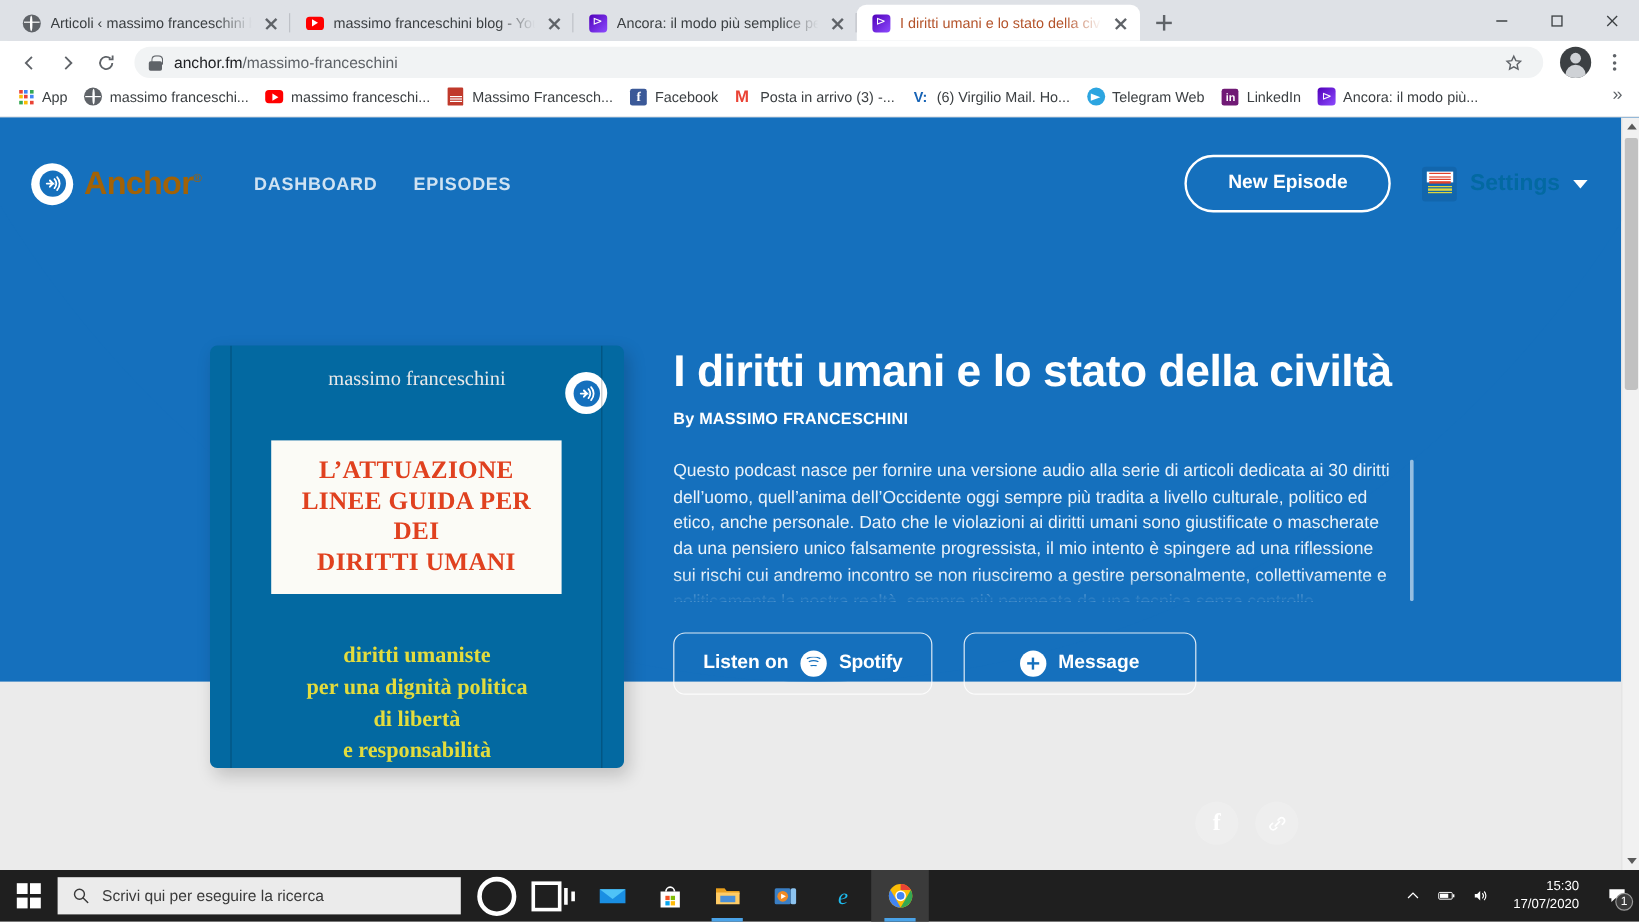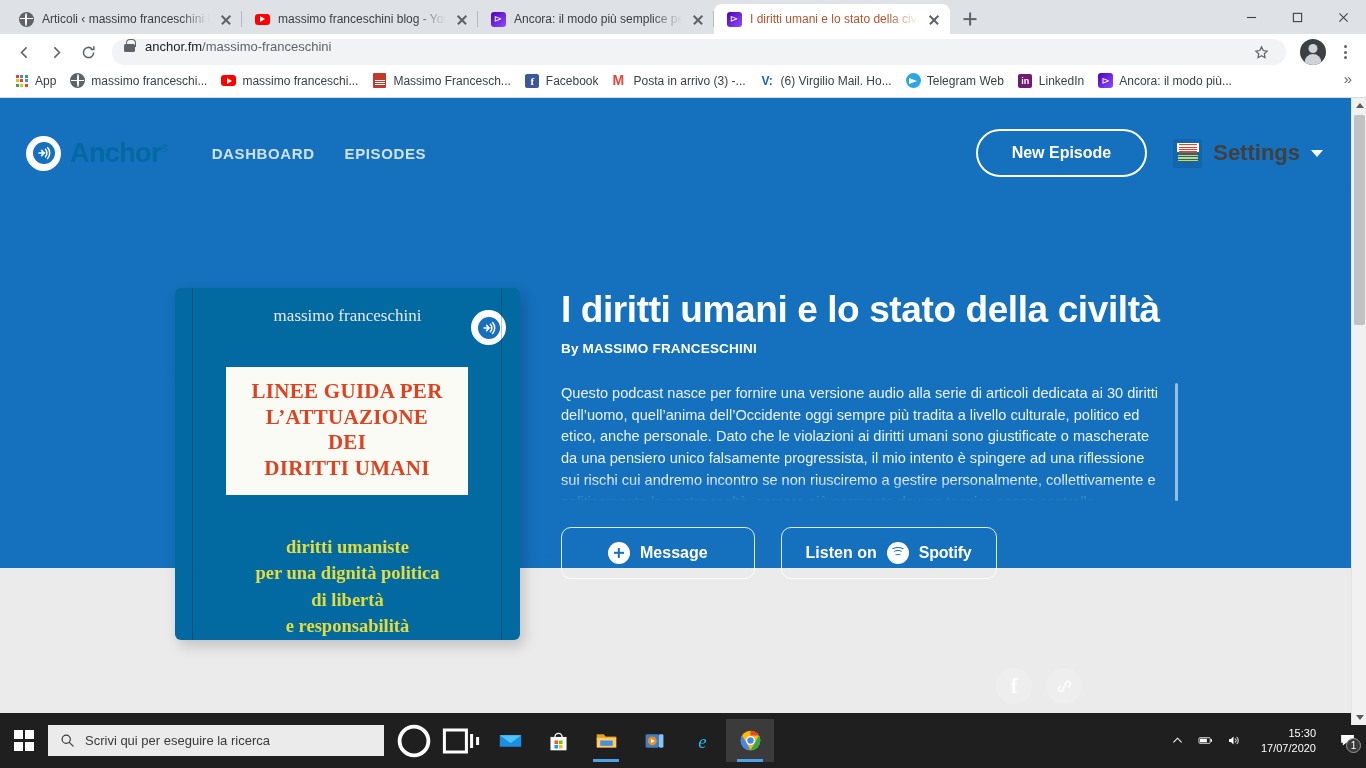--- a/index.html
+++ b/index.html
@@ -68,21 +68,21 @@
 
   
   .toolbar {
     height: 36px; background: #ffffff; display: flex; align-items: center;
     padding: 0 10px; gap: 4px;
   }
   .navbtn { width: 28px; height: 28px; display: flex; align-items: center; justify-content: center; }
   .navbtn svg { width: 17px; height: 17px; fill: none; stroke: #5f6368; stroke-width: 1.8; }
   .omnibox {
     flex: 1 1 auto; height: 26px; background: #f1f3f4; border-radius: 13px;
-    display: flex; align-items: flex-start; padding: 0 12px; gap: 10px; margin: 0 6px;
+    display: flex; align-items: center; padding: 0 12px; gap: 10px; margin: 0 6px;
   }
   .lock { width: 11px; height: 13px; position: relative; flex: 0 0 11px; }
   .lock::before {
     content:""; position:absolute; left:1.5px; top:0; width:8px; height:7px;
     border: 1.5px solid #5f6368; border-bottom: none; border-radius: 4px 4px 0 0;
   }
   .lock::after {
     content:""; position:absolute; left:0; bottom:0; width:11px; height:8px;
     background:#5f6368; border-radius:1.5px;
   }
@@ -135,42 +135,42 @@
   .nav {
     position: absolute; left: 0; top: 0; width: 1351px; height: 110px; z-index: 5;
     display: flex; align-items: center; padding: 0 28px 0 26px;
   }
   .logo { display: flex; align-items: center; gap: 9px; margin-right: 44px; }
   .logo-mark {
     width: 35px; height: 35px; border-radius: 50%; background: #fff;
     display: flex; align-items: center; justify-content: center;
   }
   .logo-mark svg { width: 24px; height: 24px; }
-  .logo-word { font-size: 27px; font-weight: bold; color: #0369a1; letter-spacing: -0.6px; }
+  .logo-word { font-size: 27px; font-weight: bold; color: #a16207; letter-spacing: -0.6px; }
   .logo-word sup { font-size: 10px; vertical-align: super; font-weight: normal; }
   .nav-link {
     font-size: 15px; font-weight: bold; color: #cfe2f2; letter-spacing: 0.6px;
     margin-right: 30px;
   }
   .nav-right { margin-left: auto; display: flex; align-items: center; gap: 26px; }
   .new-episode {
     border: 2px solid #ffffff; color: #fff; font-size: 16px; font-weight: bold;
     padding: 13px 34px; border-radius: 30px; background: transparent; white-space: nowrap;
   }
   .settings { display: flex; align-items: center; gap: 11px; }
   .settings-thumb {
     width: 29px; height: 29px; border-radius: 3px; background: #1266ad;
     display: flex; flex-direction: column; align-items: center; justify-content: center;
     gap: 1px; overflow: hidden; position: relative;
   }
   .settings-thumb .st-red { width: 22px; height: 9px; background: #fff; }
   .settings-thumb .st-red i { display:block; height:1.2px; background:#e0412a; margin:1.2px 2px; }
   .settings-thumb .st-yel { width: 20px; }
   .settings-thumb .st-yel i { display:block; height:1.2px; background:#ddd63c; margin:1.6px auto; }
-  .settings-label { font-size: 22px; font-weight: bold; color: #404040; }
+  .settings-label { font-size: 19px; font-weight: bold; color: #0369a1; }
   .caret { width:0;height:0;border-left:6px solid transparent;border-right:6px solid transparent;border-top:7px solid #fff; }
 
   
   .cover {
     position: absolute; left: 175px; top: 190px; width: 345px; height: 352px;
     background: #0369a1; border-radius: 6px; box-shadow: 4px 6px 14px rgba(0,0,0,.18);
     overflow: hidden; z-index: 4;
   }
   .cover::before, .cover::after {
     content:""; position:absolute; top:0; bottom:0; width:1px; background: rgba(0,0,0,.22);
@@ -253,21 +253,21 @@
   .ps-thumb { position: absolute; left: 2px; top: 17px; width: 11px; height: 210px; background: #c1c1c1; border-radius: 2px; }
   .ps-arrow { position:absolute; left:0; width:15px; height:15px; display:flex;align-items:center;justify-content:center; }
   .ps-arrow.up { top: 0; }
   .ps-arrow.down { bottom: 0; }
   .ps-arrow i { width:0;height:0;border-left:4px solid transparent;border-right:4px solid transparent; }
   .ps-arrow.up i { border-bottom:5px solid #5a5a5a; }
   .ps-arrow.down i { border-top:5px solid #5a5a5a; }
 
   
   .taskbar {
-    position: absolute; left: 0; bottom: 0; width: 1366px; height: 55px;
+    position: absolute; left: 0; bottom: 0; width: 1366px; height: 43px;
     background: #1f1f1f; display: flex; align-items: center;
   }
   .start { width: 48px; height: 43px; display:flex;align-items:center;justify-content:center; }
   .start-grid { display:grid; grid-template-columns: repeat(2, 9px); grid-template-rows: repeat(2, 9px); gap: 2.5px; }
   .start-grid i { background:#fff; display:block; }
   .tb-search {
     width: 336px; height: 31px; background: #ebebeb; display: flex; align-items: center;
     gap: 10px; padding: 0 12px; margin-right: 6px;
   }
   .tb-search svg { width: 15px; height: 15px; flex: 0 0 15px; }
@@ -505,22 +505,22 @@
       <div class="cover-author">massimo franceschini</div>
       <div class="cover-badge">
         <svg viewBox="0 0 24 24">
           <circle cx="12" cy="12" r="11" fill="#1570bd"></circle>
           <path d="M7 12 h5 l-2.4-2.6 M7 12 h5 l-2.4 2.6" stroke="#fff" stroke-width="1.6" fill="none" stroke-linecap="round"></path>
           <path d="M13.4 8.2 a5.5 5.5 0 0 1 0 7.6" stroke="#fff" stroke-width="1.5" fill="none" stroke-linecap="round"></path>
           <path d="M15.6 6.6 a8 8 0 0 1 0 10.8" stroke="#fff" stroke-width="1.5" fill="none" stroke-linecap="round"></path>
         </svg>
       </div>
       <div class="cover-box">
+        <div>L’ATTUAZIONE</div>
         <div>LINEE GUIDA PER</div>
-        <div>L’ATTUAZIONE</div>
         <div>DEI</div>
         <div>DIRITTI UMANI</div>
       </div>
       <div class="cover-sub">
         <div>diritti umaniste</div>
         <div>per una dignità politica</div>
         <div>di libertà</div>
         <div>e responsabilità</div>
       </div>
     </div>
@@ -529,32 +529,32 @@
       <div class="pod-title">I diritti umani e lo stato della civiltà</div>
       <div class="pod-by">By MASSIMO FRANCESCHINI</div>
 
       <div class="desc-wrap">
         <div class="desc">Questo podcast nasce per fornire una versione audio alla serie di articoli dedicata ai 30 diritti dell’uomo, quell’anima dell’Occidente oggi sempre più tradita a livello culturale, politico ed etico, anche personale. Dato che le violazioni ai diritti umani sono giustificate o mascherate da una pensiero unico falsamente progressista, il mio intento è spingere ad una riflessione sui rischi cui andremo incontro se non riusciremo a gestire personalmente, collettivamente e politicamente la nostra realtà, sempre più permeata da una tecnica senza controllo.</div>
         <div class="desc-fade"></div>
         <div class="desc-scroll"></div>
       </div>
 
       <div class="cta-row">
-        <div class="cta" style="padding:14px 46px">
-          <span class="msg-mark"></span>
-          <span>Message</span>
-        </div>
         <div class="cta">
           <span>Listen on</span>
           <span class="spotify-mark">
               <i></i>
               <i></i>
               <i></i>
             </span>
           <span class="spotify-word">Spotify</span>
+        </div>
+        <div class="cta" style="padding:14px 46px">
+          <span class="msg-mark"></span>
+          <span>Message</span>
         </div>
       </div>
     </div>
 
     <div class="share-row">
       <div class="share-btn fb">
           <span>f</span>
         </div>
       <div class="share-btn">
         <svg viewBox="0 0 24 24" fill="none" stroke="#fff" stroke-width="2" stroke-linecap="round">

